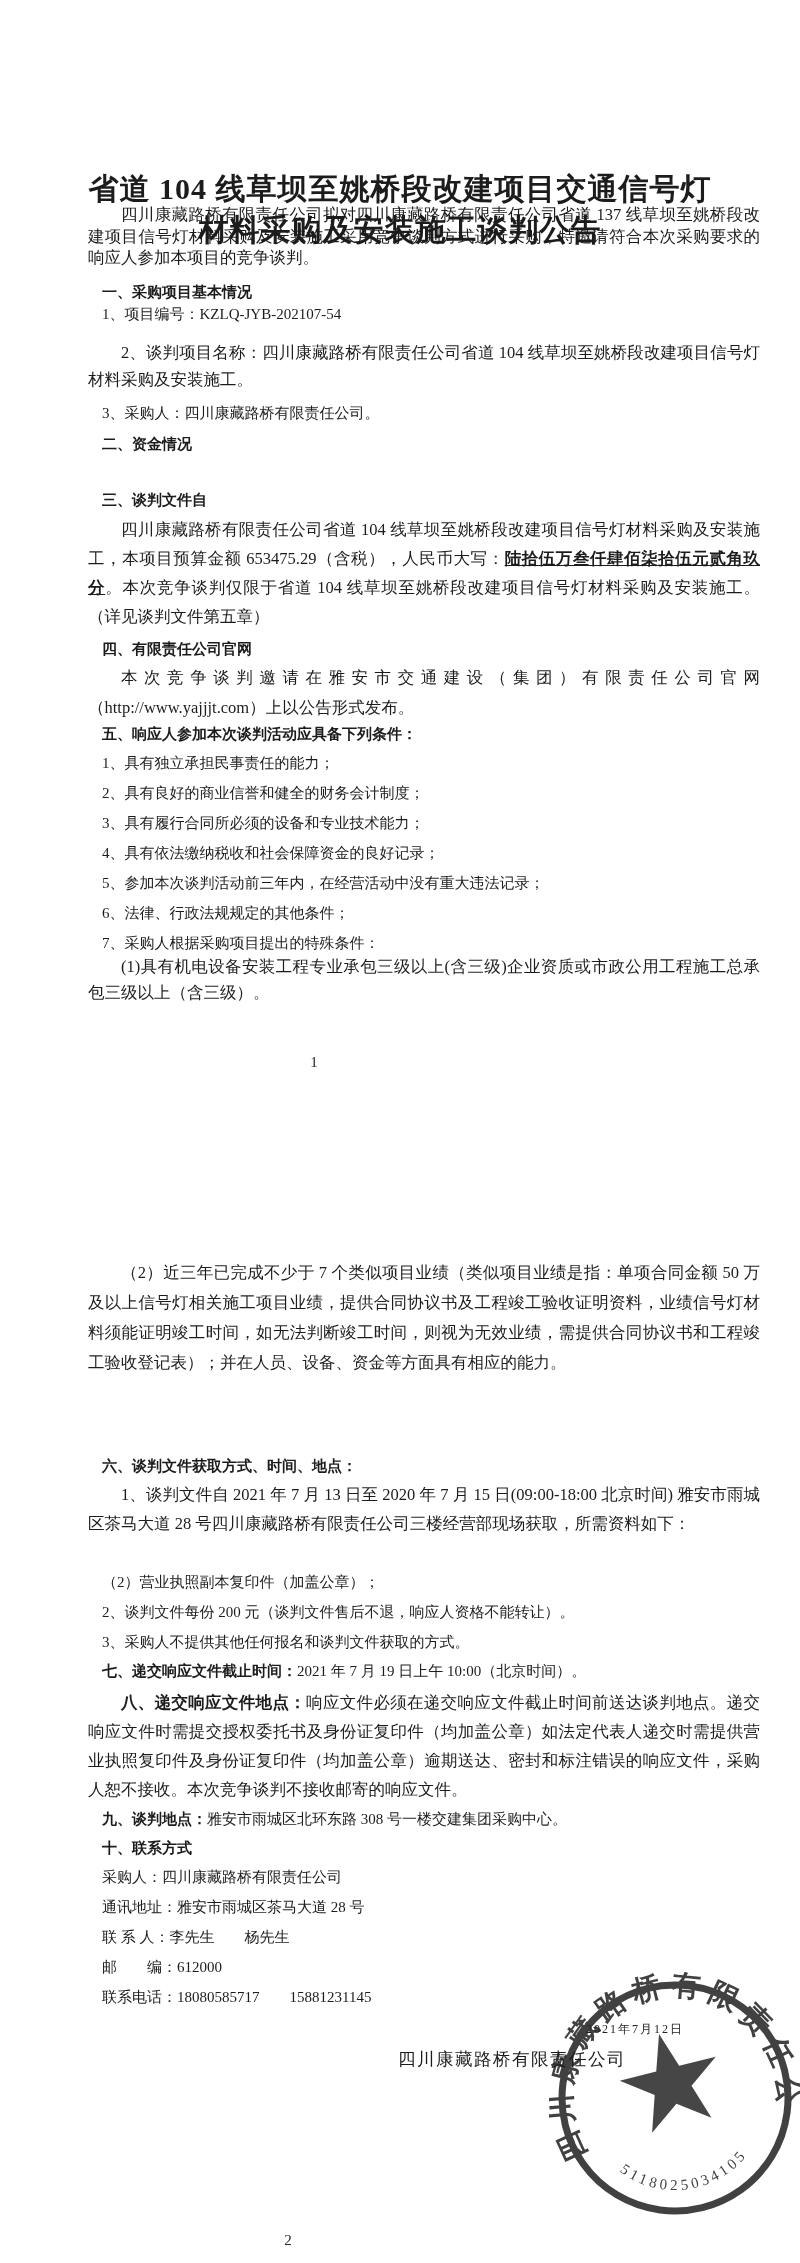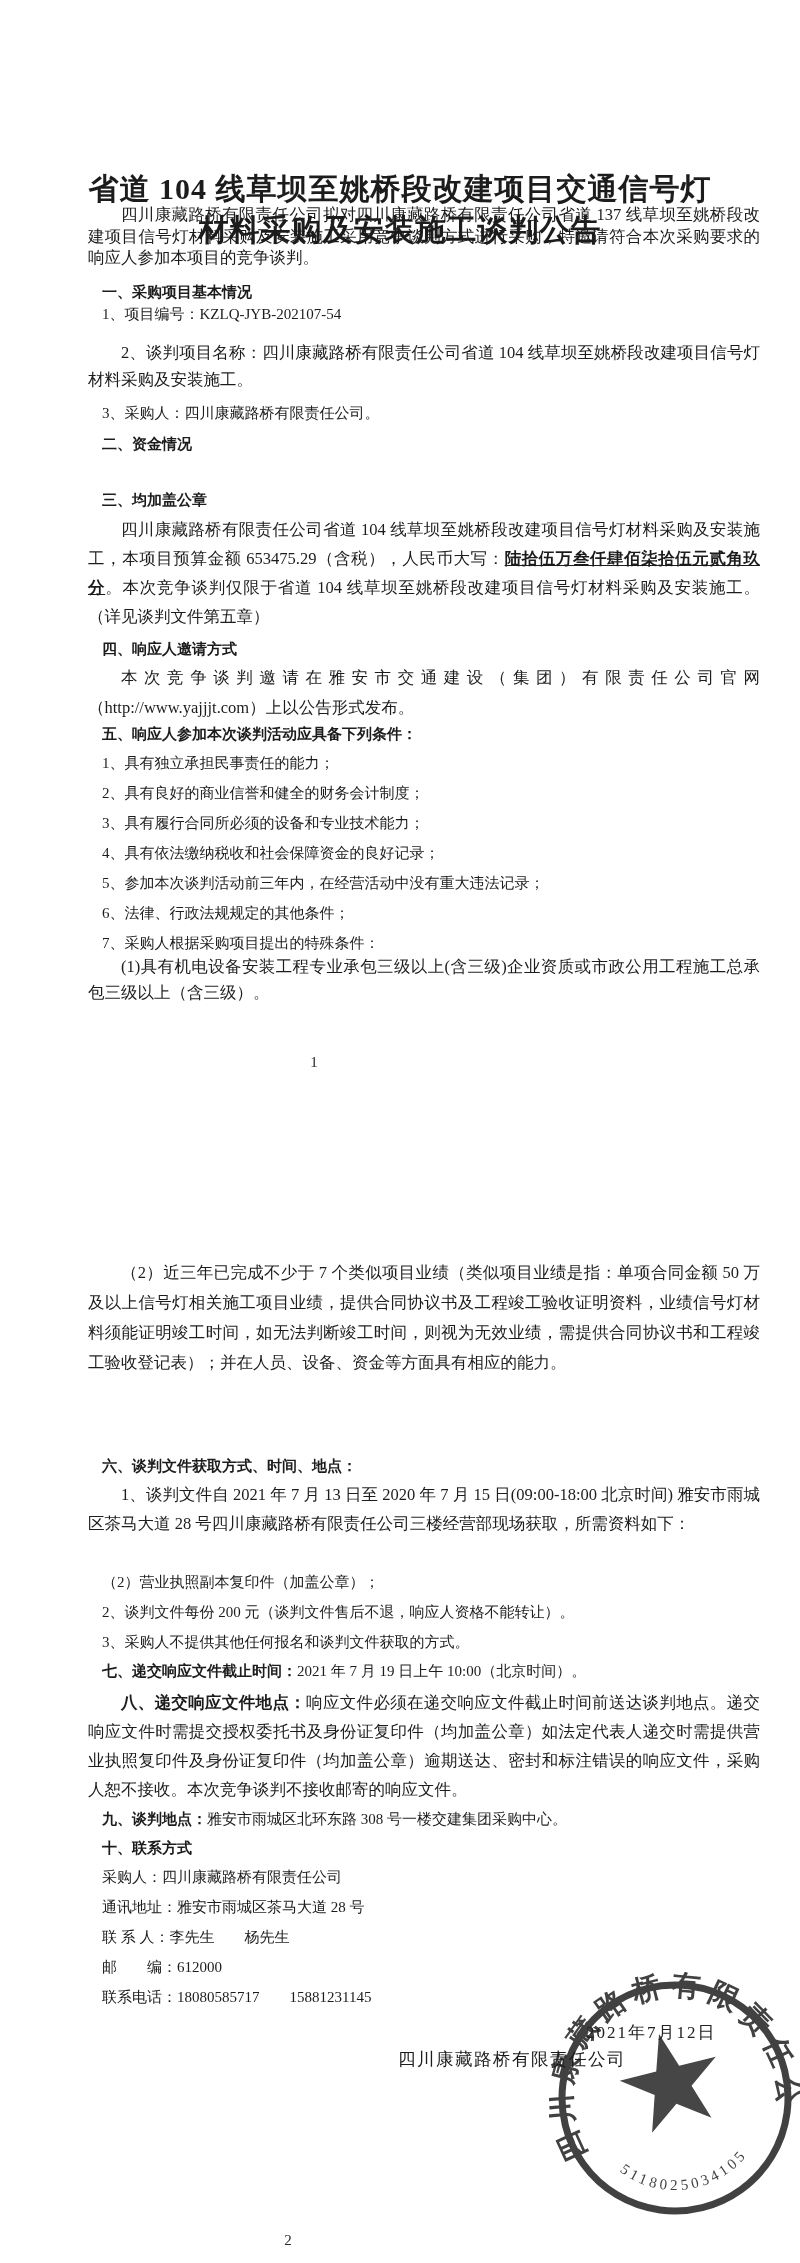--- a/index.html
+++ b/index.html
@@ -29,21 +29,21 @@
   .indent{text-indent:2em;}
   .bold{font-weight:bold;}
   .caps{font-weight:bold;text-decoration:underline;}
   .pagenum{
     position:absolute;width:28px;text-align:center;
     font-size:15px;color:#2a2a2a;
   }
   .seal-wrap{position:absolute;left:549px;top:1972px;width:252px;height:252px;}
   .seal-date{
     position:absolute;left:586px;top:2021px;
-    font-size:17px;letter-spacing:2px;color:#222;
+    font-size:12px;letter-spacing:2px;color:#222;
   }
   .signature{
     position:absolute;left:398px;top:2047px;
     font-size:17.5px;letter-spacing:1.5px;color:#1c1c1c;
   }
 </style>
 </head>
 <body>
 
 <div class="page">
@@ -55,24 +55,24 @@
 
   <div class="para" style="top:204px;line-height:21.5px;">四川康藏路桥有限责任公司拟对四川康藏路桥有限责任公司省道 137 线草坝至姚桥段改建项目信号灯材料采购及安装施工采用竞争谈判方式进行采购，特邀请符合本次采购要求的响应人参加本项目的竞争谈判。</div>
 
   <div class="line bold indent" style="top:281px;">一、采购项目基本情况</div>
   <div class="line indent" style="top:303px;">1、项目编号：KZLQ-JYB-202107-54</div>
   <div class="para" style="top:339px;line-height:27px;">2、谈判项目名称：四川康藏路桥有限责任公司省道 104 线草坝至姚桥段改建项目信号灯材料采购及安装施工。</div>
   <div class="line indent" style="top:402px;">3、采购人：四川康藏路桥有限责任公司。</div>
 
   <div class="line bold indent" style="top:433px;">二、资金情况</div>
 
-  <div class="line bold indent" style="top:489px;">三、均加盖公章</div>
+  <div class="line bold indent" style="top:489px;">三、谈判文件自</div>
   <div class="para" style="top:515px;line-height:29px;"><span>四川康藏路桥有限责任公司省道 104 线草坝至姚桥段改建项目信号灯材料采购及安装施工，本项目预算金额 653475.29（含税），人民币大写：</span><span class="caps">陆拾伍万叁仟肆佰柒拾伍元贰角玖分</span><span>。本次竞争谈判仅限于省道 104 线草坝至姚桥段改建项目信号灯材料采购及安装施工。（详见谈判文件第五章）</span></div>
 
-  <div class="line bold indent" style="top:638px;">四、响应人邀请方式</div>
+  <div class="line bold indent" style="top:638px;">四、有限责任公司官网</div>
   <div class="para" style="top:663px;line-height:30px;">本次竞争谈判邀请在雅安市交通建设（集团）有限责任公司官网（http://www.yajjjt.com）上以公告形式发布。</div>
 
   <div class="line bold indent" style="top:723px;">五、响应人参加本次谈判活动应具备下列条件：</div>
   <div class="line indent" style="top:752px;">1、具有独立承担民事责任的能力；</div>
   <div class="line indent" style="top:782px;">2、具有良好的商业信誉和健全的财务会计制度；</div>
   <div class="line indent" style="top:812px;">3、具有履行合同所必须的设备和专业技术能力；</div>
   <div class="line indent" style="top:842px;">4、具有依法缴纳税收和社会保障资金的良好记录；</div>
   <div class="line indent" style="top:872px;">5、参加本次谈判活动前三年内，在经营活动中没有重大违法记录；</div>
   <div class="line indent" style="top:902px;">6、法律、行政法规规定的其他条件；</div>
   <div class="line indent" style="top:932px;">7、采购人根据采购项目提出的特殊条件：</div>

